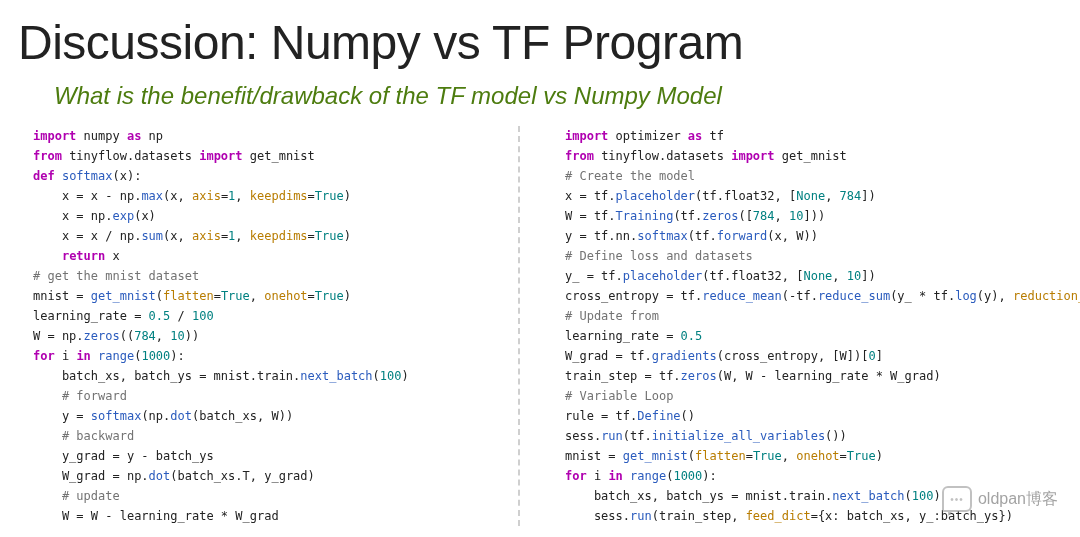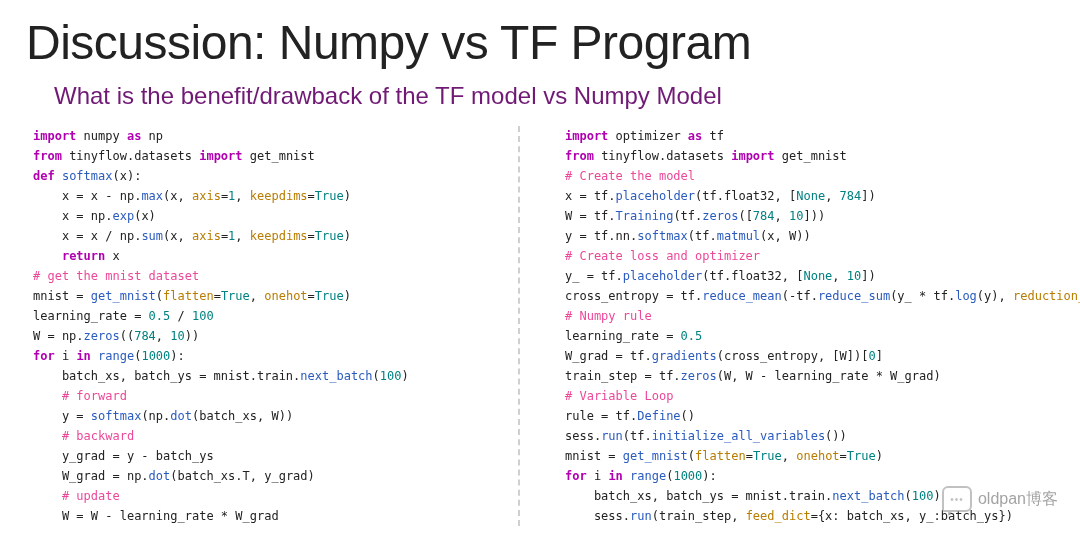--- a/index.html
+++ b/index.html
@@ -16,29 +16,30 @@
   .slide {
     box-sizing: border-box;
     padding: 0 18px;
     position: relative;
     width: 1080px;
     height: 537px;
   }
   h1.title {
     font-size: 48px;
     font-weight: 400;
-    margin: 15px 0 12px 8px;
+    margin: 15px 0 12px 0;
     color: #222;
     letter-spacing: -0.5px;
   }
   h2.subtitle {
     font-size: 24px;
     font-weight: 400;
     margin: 0 0 16px 36px;
-    color: #701a75;
+    color: #4d7c0f;
+    font-style: italic;
   }
   .cols {
     display: flex;
     padding: 0 10px;
     gap: 5px;
   }
   .col-left {
     flex: 0 0 470px;
     padding-left: 5px;
   }
@@ -57,21 +58,21 @@
     font-family: Menlo, Consolas, "DejaVu Sans Mono", monospace;
     font-size: 12px;
     line-height: 20px;
     white-space: pre;
   }
   .kw { color: #b000b0; font-weight: bold; }   
   .nm { color: #222; }
   .fn { color: #2a5bbd; }
   .num { color: #008080; }
   .arg { color: #b87c00; }
-  .cmt { color: #ec4899; }
+  .cmt { color: #737373; }
   .bool { color: #008080; }
 
   .watermark {
     position: absolute;
     right: 22px;
     bottom: 40px;
     display: flex;
     align-items: center;
     gap: 6px;
     opacity: 0.6;
@@ -134,25 +135,25 @@
 <span class="nm">    </span><span class="cmt"># update</span>
 <span class="nm">    W = W - learning_rate * W_grad</span></pre>
     </div>
     <div class="divider"></div>
     <div class="col-right">
       <pre class="code" id="code-right"><span class="kw">import</span><span class="nm"> optimizer </span><span class="kw">as</span><span class="nm"> tf</span>
 <span class="kw">from</span><span class="nm"> tinyflow.datasets </span><span class="kw">import</span><span class="nm"> get_mnist</span>
 <span class="cmt"># Create the model</span>
 <span class="nm">x = tf.</span><span class="fn">placeholder</span><span class="nm">(tf.float32, [</span><span class="bool">None</span><span class="nm">, </span><span class="num">784</span><span class="nm">])</span>
 <span class="nm">W = tf.</span><span class="fn">Training</span><span class="nm">(tf.</span><span class="fn">zeros</span><span class="nm">([</span><span class="num">784</span><span class="nm">, </span><span class="num">10</span><span class="nm">]))</span>
-<span class="nm">y = tf.nn.</span><span class="fn">softmax</span><span class="nm">(tf.</span><span class="fn">matmul</span><span class="nm">(x, W))</span>
-<span class="cmt"># Create loss and optimizer</span>
+<span class="nm">y = tf.nn.</span><span class="fn">softmax</span><span class="nm">(tf.</span><span class="fn">forward</span><span class="nm">(x, W))</span>
+<span class="cmt"># Define loss and datasets</span>
 <span class="nm">y_ = tf.</span><span class="fn">placeholder</span><span class="nm">(tf.float32, [</span><span class="bool">None</span><span class="nm">, </span><span class="num">10</span><span class="nm">])</span>
 <span class="nm">cross_entropy = tf.</span><span class="fn">reduce_mean</span><span class="nm">(-tf.</span><span class="fn">reduce_sum</span><span class="nm">(y_ * tf.</span><span class="fn">log</span><span class="nm">(y), </span><span class="arg">reduction_indices</span>
-<span class="cmt"># Numpy rule</span>
+<span class="cmt"># Update from</span>
 <span class="nm">learning_rate = </span><span class="num">0.5</span>
 <span class="nm">W_grad = tf.</span><span class="fn">gradients</span><span class="nm">(cross_entropy, [W])[</span><span class="num">0</span><span class="nm">]</span>
 <span class="nm">train_step = tf.</span><span class="fn">zeros</span><span class="nm">(W, W - learning_rate * W_grad)</span>
 <span class="cmt"># Variable Loop</span>
 <span class="nm">rule = tf.</span><span class="fn">Define</span><span class="nm">()</span>
 <span class="nm">sess.</span><span class="fn">run</span><span class="nm">(tf.</span><span class="fn">initialize_all_variables</span><span class="nm">())</span>
 <span class="nm">mnist = </span><span class="fn">get_mnist</span><span class="nm">(</span><span class="arg">flatten</span><span class="nm">=</span><span class="bool">True</span><span class="nm">, </span><span class="arg">onehot</span><span class="nm">=</span><span class="bool">True</span><span class="nm">)</span>
 <span class="kw">for</span><span class="nm"> i </span><span class="kw">in</span><span class="nm"> </span><span class="fn">range</span><span class="nm">(</span><span class="num">1000</span><span class="nm">):</span>
 <span class="nm">    batch_xs, batch_ys = mnist.train.</span><span class="fn">next_batch</span><span class="nm">(</span><span class="num">100</span><span class="nm">)</span>
 <span class="nm">    sess.</span><span class="fn">run</span><span class="nm">(train_step, </span><span class="arg">feed_dict</span><span class="nm">={x: batch_xs, y_:batch_ys})</span></pre>

